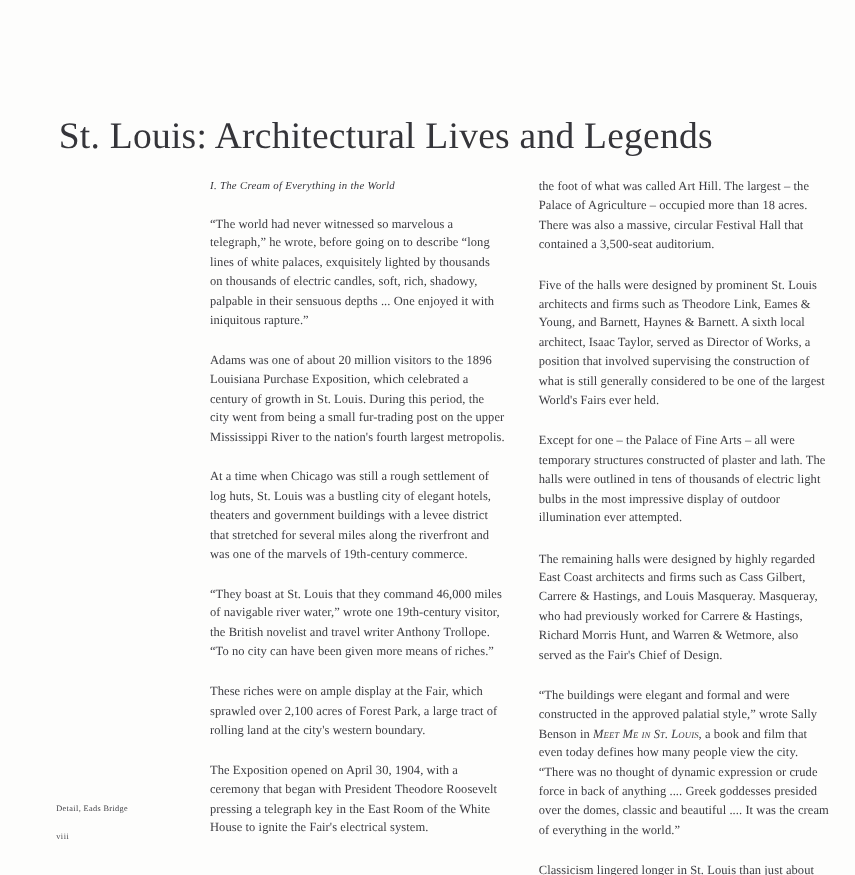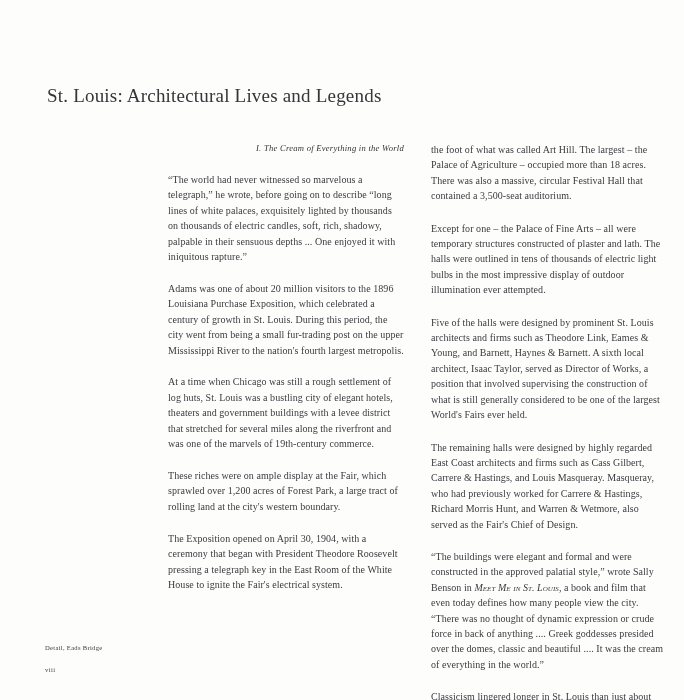--- a/index.html
+++ b/index.html
@@ -16,21 +16,21 @@
     position: relative;
   }
   .page {
     position: absolute;
     inset: 0;
   }
   .page-title {
     position: absolute;
     left: 47px;
     top: 72px;
-    font-size: 19px;
+    font-size: 30px;
     font-weight: 400;
     letter-spacing: 0.2px;
     color: #35353a;
     white-space: nowrap;
   }
   .columns {
     position: absolute;
     left: 168px;
     top: 142px;
     width: 500px;
@@ -41,21 +41,20 @@
     width: 236px;
   }
   .section-heading {
     font-style: italic;
     font-size: 8.6px;
     line-height: 13px;
     letter-spacing: 0.25px;
     color: #34343a;
     margin: 0 0 17px 0;
     font-weight: 400;
-    text-align: right;
   }
   p.body-par {
     margin: 0 0 16.5px 0;
     font-size: 10px;
     line-height: 15.4px;
     color: #3b3b40;
     text-align: left;
     letter-spacing: 0.06px;
   }
   p.body-par:last-child {
@@ -94,29 +93,30 @@
 
   <h1 class="page-title">St. Louis: Architectural Lives and Legends</h1>
 
   <div class="columns">
 
     <div class="col col-left">
       <h2 class="section-heading">I. The Cream of Everything in the World</h2>
       <p class="body-par">“The world had never witnessed so marvelous a telegraph,” he wrote, before going on to describe “long lines of white palaces, exquisitely lighted by thousands on thousands of electric candles, soft, rich, shadowy, palpable in their sensuous depths ... One enjoyed it with iniquitous rapture.”</p>
       <p class="body-par">Adams was one of about 20 million visitors to the 1896 Louisiana Purchase Exposition, which celebrated a century of growth in St. Louis. During this period, the city went from being a small fur-trading post on the upper Mississippi River to the nation's fourth largest metropolis.</p>
       <p class="body-par">At a time when Chicago was still a rough settlement of log huts, St. Louis was a bustling city of elegant hotels, theaters and government buildings with a levee district that stretched for several miles along the riverfront and was one of the marvels of 19th-century commerce.</p>
-      <p class="body-par">These riches were on ample display at the Fair, which sprawled over 1,200 acres of Forest Park, a large tract of rolling land at the city's western boundary.</p>
+      <p class="body-par">“They boast at St. Louis that they command 46,000 miles of navigable river water,” wrote one 19th-century visitor, the British novelist and travel writer Anthony Trollope. “To no city can have been given more means of riches.”</p>
+      <p class="body-par">These riches were on ample display at the Fair, which sprawled over 2,100 acres of Forest Park, a large tract of rolling land at the city's western boundary.</p>
       <p class="body-par">The Exposition opened on April 30, 1904, with a ceremony that began with President Theodore Roosevelt pressing a telegraph key in the East Room of the White House to ignite the Fair's electrical system.</p>
 
     </div>
 
     <div class="col col-right">
       <p class="body-par">the foot of what was called Art Hill. The largest – the Palace of Agriculture – occupied more than 18 acres. There was also a massive, circular Festival Hall that contained a 3,500-seat auditorium.</p>
+      <p class="body-par">Five of the halls were designed by prominent St. Louis architects and firms such as Theodore Link, Eames &amp; Young, and Barnett, Haynes &amp; Barnett. A sixth local architect, Isaac Taylor, served as Director of Works, a position that involved supervising the construction of what is still generally considered to be one of the largest World's Fairs ever held.</p>
       <p class="body-par">Except for one – the Palace of Fine Arts – all were temporary structures constructed of plaster and lath. The halls were outlined in tens of thousands of electric light bulbs in the most impressive display of outdoor illumination ever attempted.</p>
-      <p class="body-par">Five of the halls were designed by prominent St. Louis architects and firms such as Theodore Link, Eames &amp; Young, and Barnett, Haynes &amp; Barnett. A sixth local architect, Isaac Taylor, served as Director of Works, a position that involved supervising the construction of what is still generally considered to be one of the largest World's Fairs ever held.</p>
       <p class="body-par">The remaining halls were designed by highly regarded East Coast architects and firms such as Cass Gilbert, Carrere &amp; Hastings, and Louis Masqueray. Masqueray, who had previously worked for Carrere &amp; Hastings, Richard Morris Hunt, and Warren &amp; Wetmore, also served as the Fair's Chief of Design.</p>
       <p class="body-par"><span>“The buildings were elegant and formal and were constructed in the approved palatial style,” wrote Sally Benson in </span><span class="work-title">Meet Me in St. Louis</span><span>, a book and film that even today defines how many people view the city. “There was no thought of dynamic expression or crude force in back of anything .... Greek goddesses presided over the domes, classic and beautiful .... It was the cream of everything in the world.”</span></p>
       <p class="body-par">Classicism lingered longer in St. Louis than just about anywhere else in the United States. Indeed, almost all of the city's greatest architects were Classicists and it is still the default style of the city, used for everything from downtown skyscrapers to public works projects like parks and bridges.</p>
 
     </div>
 
   </div>
 
   <div class="figure-caption">Detail, Eads Bridge</div>
   <div class="folio">viii</div>

